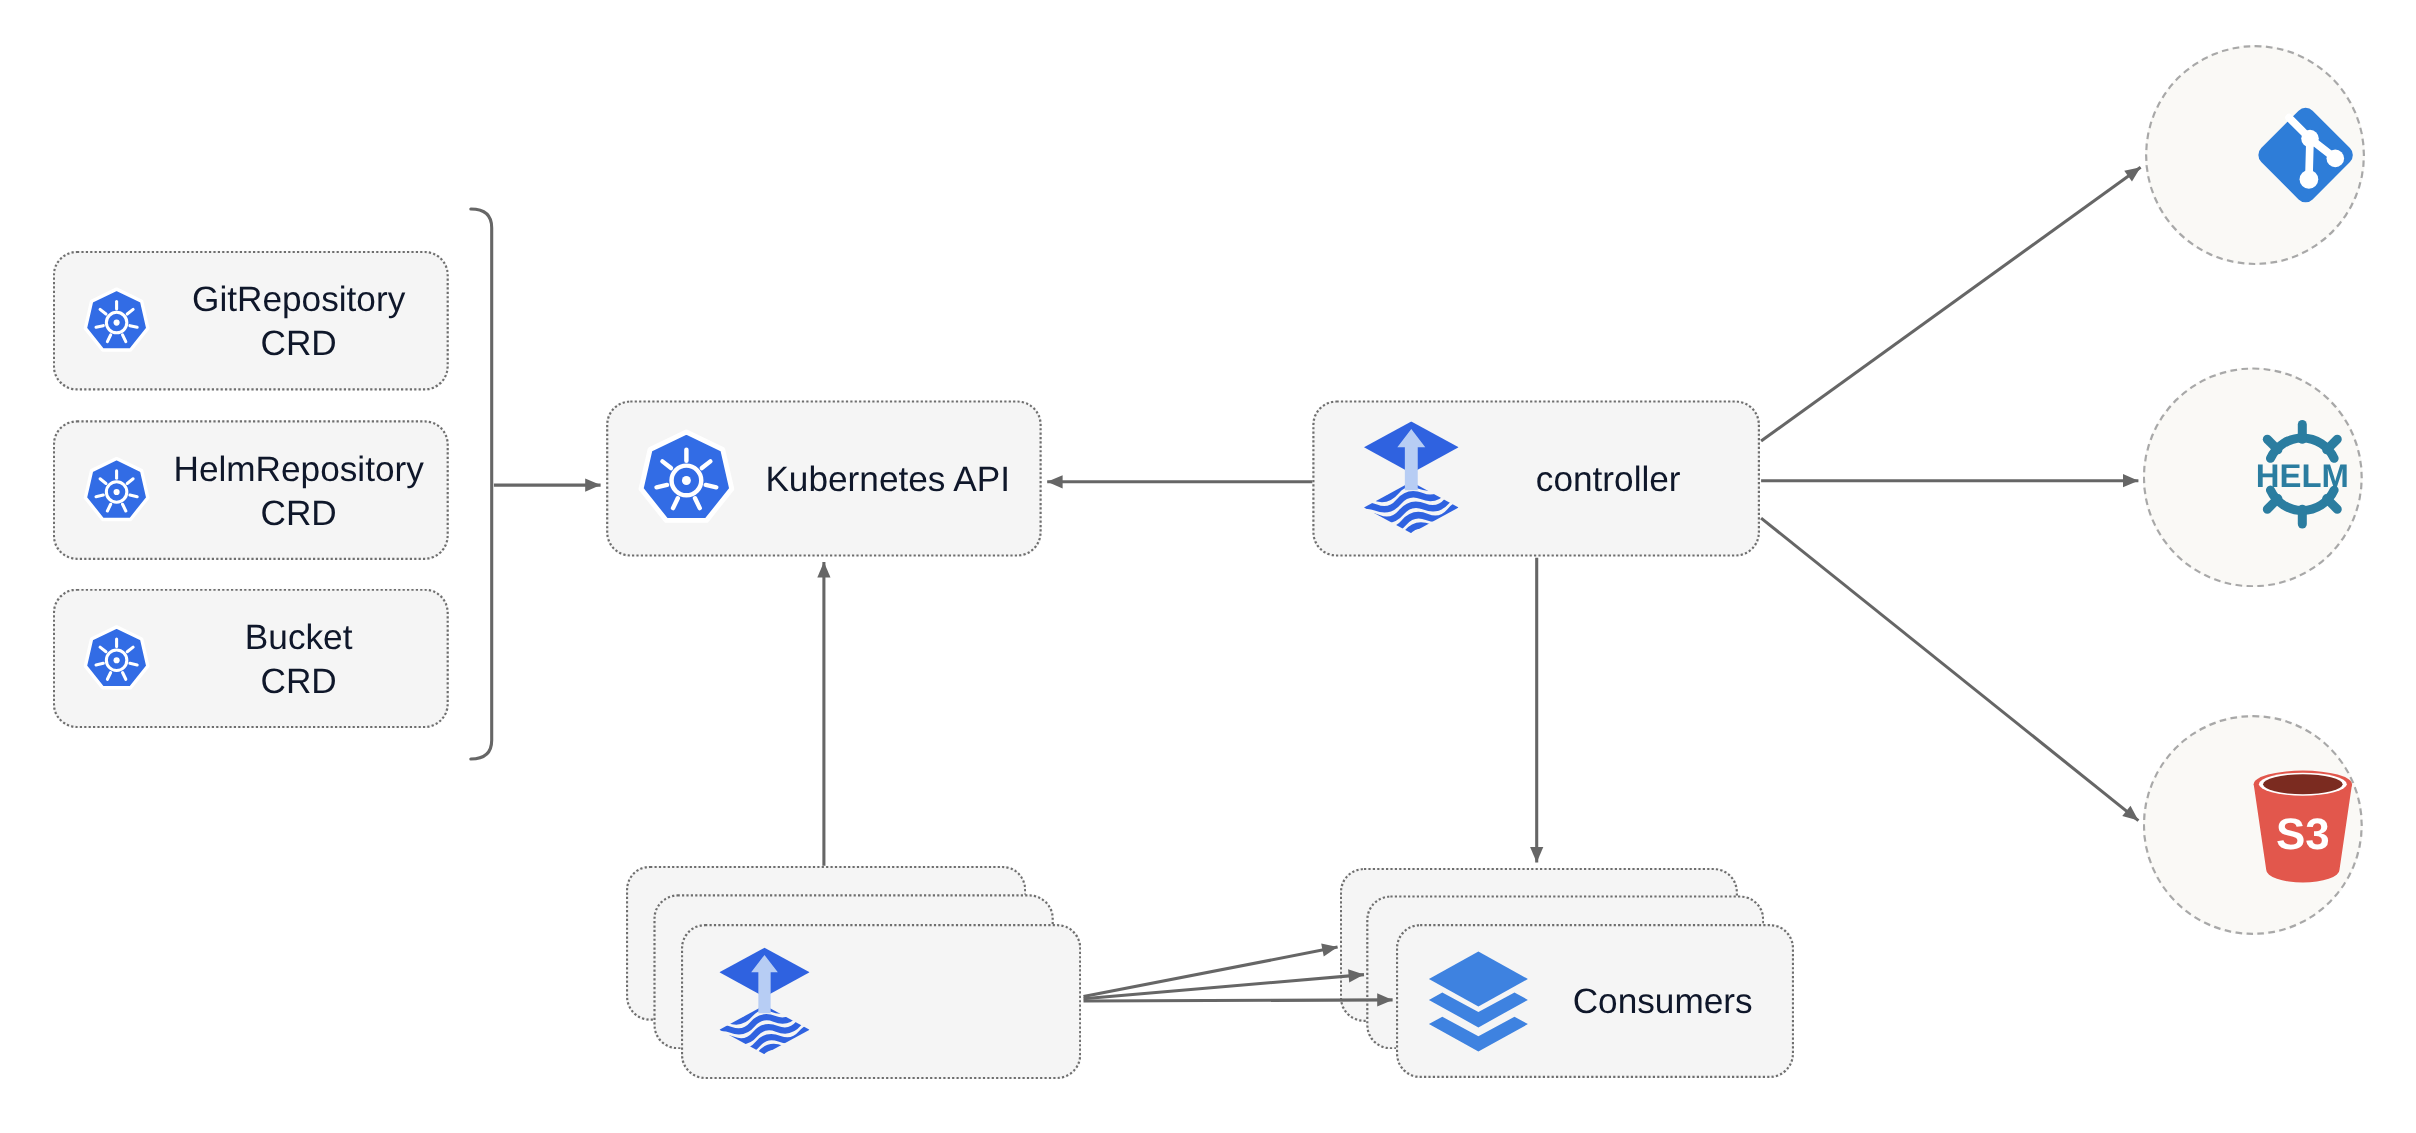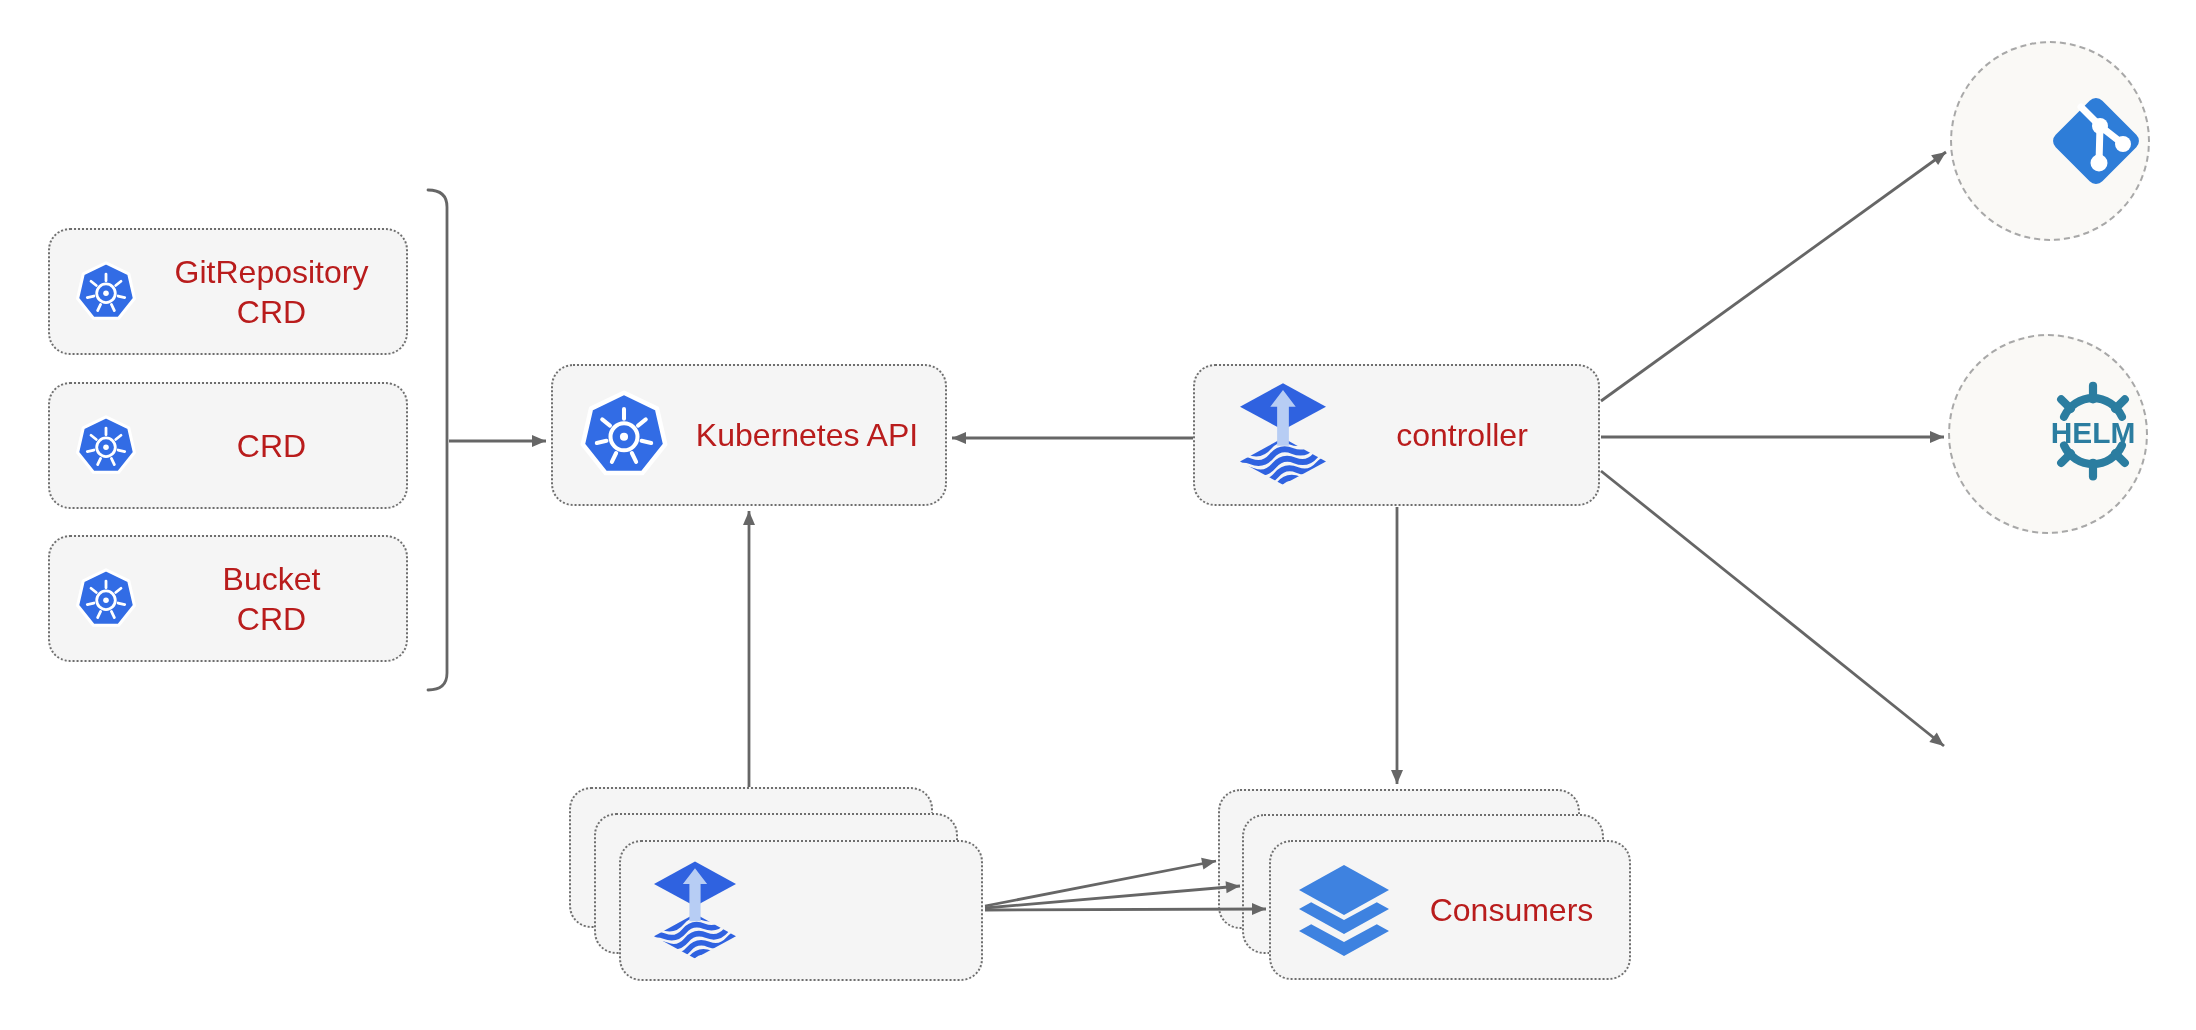--- a/index.html
+++ b/index.html
@@ -30,21 +30,21 @@
     background:#faf9f6;
     box-sizing:border-box;
     display:flex;align-items:center;justify-content:flex-end;
   }
   .icon{flex:0 0 auto;display:flex;align-items:center;}
   .lbl{
     flex:1 1 auto;
     text-align:center;
     font-size:32px;
     line-height:40px;
-    color:#b91c1c;
+    color:#0f172a;
     white-space:nowrap;
   }
   #connectors{
     position:absolute;left:0;top:0;width:2196px;height:1030px;
     pointer-events:none;z-index:5;
   }
 </style>
 </head>
 <body>
 
@@ -84,20 +84,21 @@
           <line x1="69.5" y1="56.5" x2="80.2" y2="58.9"></line>
           <line x1="58.7" y1="70" x2="63.5" y2="79.9"></line>
           <line x1="41.3" y1="70" x2="36.5" y2="79.9"></line>
           <line x1="30.5" y1="56.5" x2="19.8" y2="58.9"></line>
           <line x1="34.4" y1="39.5" x2="25.8" y2="32.7"></line>
         </g>
         <circle cx="50" cy="52" r="4.5" fill="#ffffff"></circle>
       </svg>
     </span>
     <span class="lbl">
+      <span style="display:block;">HelmRepository</span>
       <span style="display:block;">CRD</span>
     </span>
   </div>
 
   <div class="node" style="left:48px;top:535px;width:360px;height:127px;">
     <span class="icon" style="margin-left:25px;">
       <svg width="62" height="62" viewBox="0 0 100 100">
         <path d="M50 3 L86.7 20.7 L95.8 60.5 L70.4 92.3 L29.6 92.3 L4.2 60.5 L13.3 20.7 Z" fill="#326ce5" stroke="#ffffff" stroke-width="5" stroke-linejoin="round"></path>
         <g stroke="#ffffff" stroke-width="4.5" stroke-linecap="round" fill="none">
           <circle cx="50" cy="52" r="15"></circle>
@@ -231,20 +232,31 @@
           <line x1="32" y1="29" x2="22" y2="19"></line>
           <line x1="55" y1="85" x2="55" y2="99"></line>
           <line x1="78" y1="75" x2="88" y2="85"></line>
           <line x1="32" y1="75" x2="22" y2="85"></line>
         </g>
         <text x="55" y="64" text-anchor="middle" font-size="31" font-weight="800" fill="#2b7da0" font-family="Liberation Sans, sans-serif">HELM</text>
       </svg>
     </span>
   </div>
 
+  <div class="endpoint" style="left:1948px;top:650px;">
+    <span class="icon">
+      <svg width="105" height="116" viewBox="0 0 110 122">
+        <path d="M8 22 L20 104 A35 12 0 0 0 90 104 L102 22 Z" fill="#e2574c"></path>
+        <ellipse cx="55" cy="22" rx="47" ry="13" fill="#e2574c"></ellipse>
+        <ellipse cx="55" cy="22" rx="42" ry="11" fill="#ffffff"></ellipse>
+        <ellipse cx="55" cy="22" rx="38" ry="9.5" fill="#7b2b20"></ellipse>
+        <text x="55" y="84" text-anchor="middle" font-size="42" font-weight="800" fill="#ffffff" font-family="Liberation Sans, sans-serif">S3</text>
+      </svg>
+    </span>
+  </div>
 
   <svg id="connectors" viewBox="0 0 2196 1030">
     <defs>
       <marker id="ah" viewBox="0 0 16 14" markerWidth="16" markerHeight="14" refX="15" refY="7" orient="auto" markerUnits="userSpaceOnUse">
         <path d="M1 1 L15 7 L1 13 Z" fill="#666666"></path>
       </marker>
     </defs>
     <g stroke="#666666" stroke-width="2.8" fill="none">
 
       <path d="M428 190 Q447 190 447 207 L447 673 Q447 690 428 690" stroke-linecap="round"></path>

